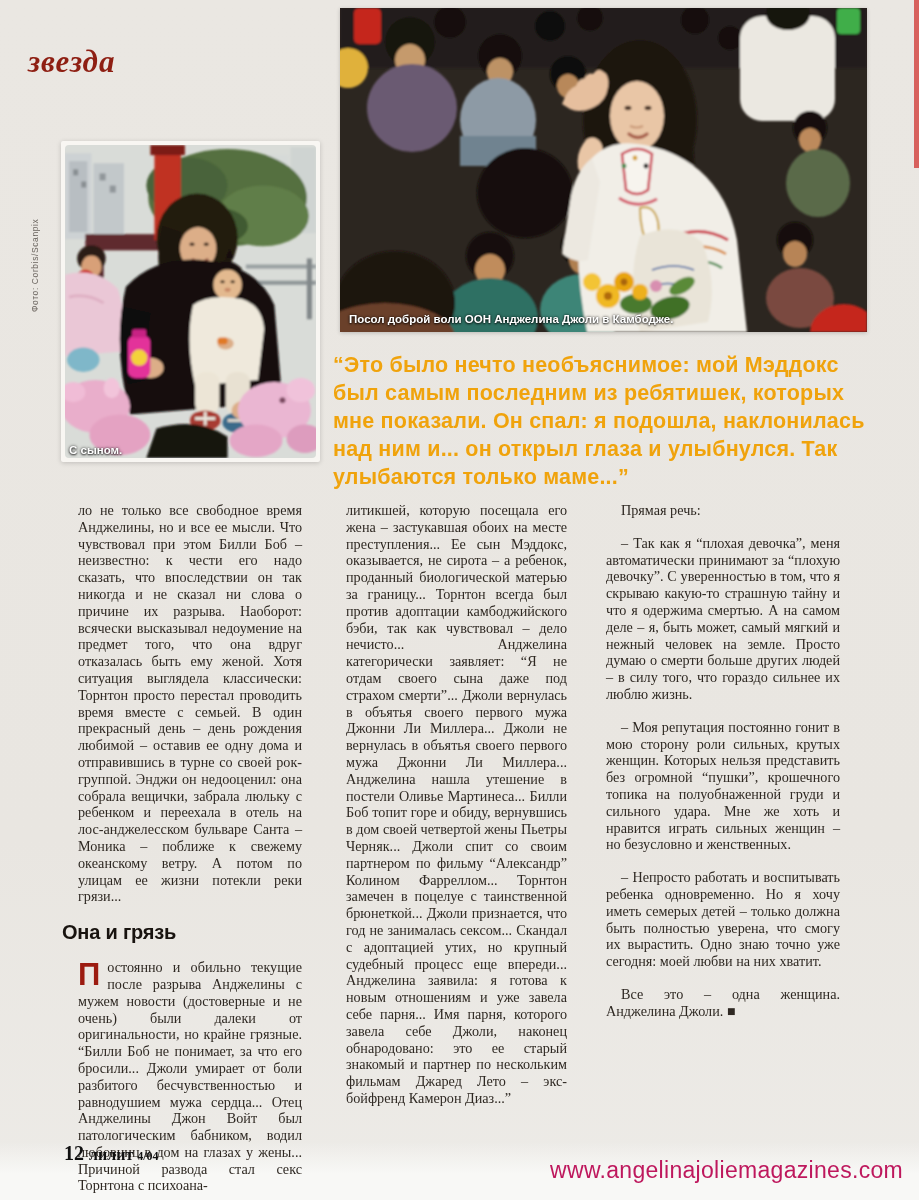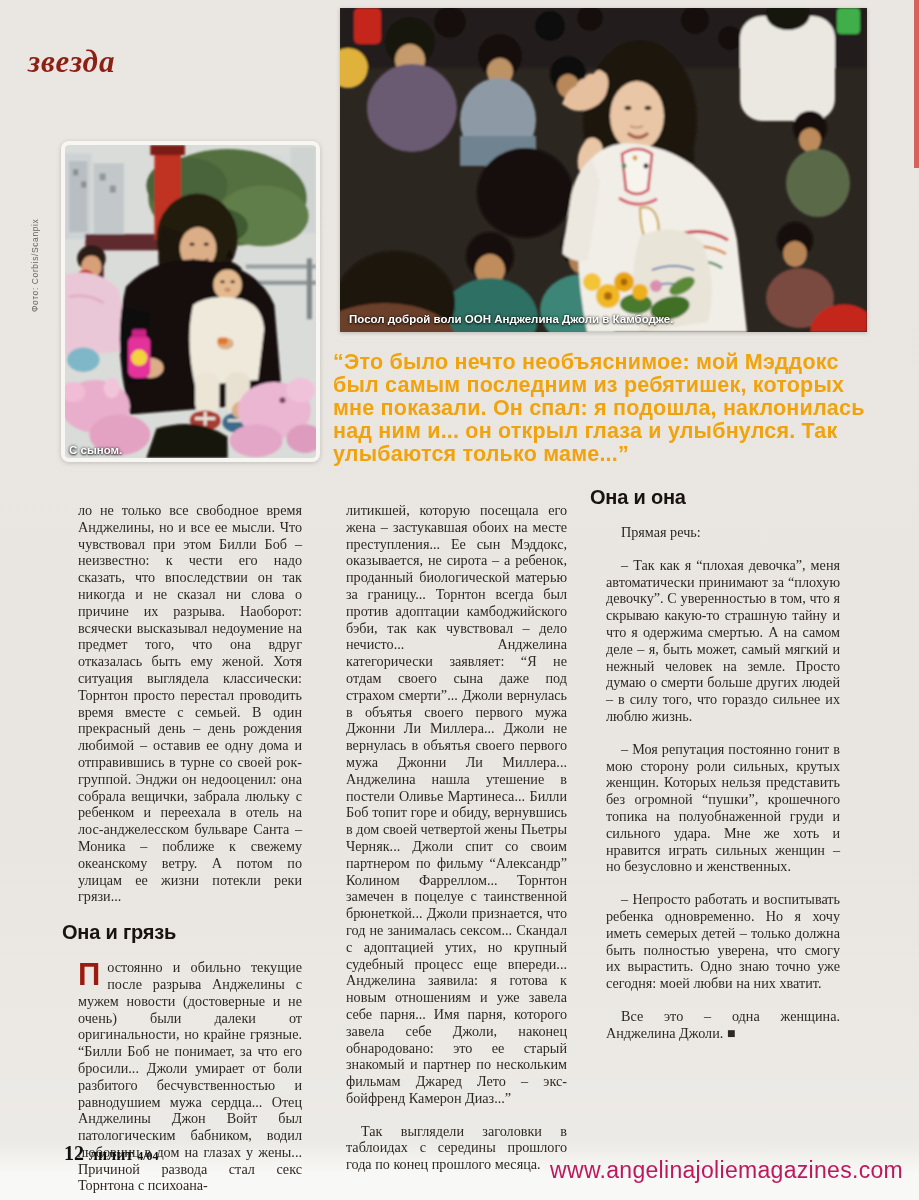--- a/index.html
+++ b/index.html
@@ -13,32 +13,32 @@
     background:linear-gradient(180deg,rgba(250,250,248,0) 0%,#f8f8f6 55%);}
 
   .kicker{position:absolute;left:28px;top:44px;font-family:"Liberation Serif",serif;
     font-style:italic;font-weight:700;font-size:31px;color:#8e1f13;letter-spacing:1px;}
 
   .credit-vert{position:absolute;left:30px;top:142px;height:170px;
     writing-mode:vertical-rl;transform:rotate(180deg);
     font-family:"Liberation Sans",sans-serif;font-size:8.5px;color:#6a645e;letter-spacing:.6px;}
 
   .photo-left{position:absolute;left:61px;top:141px;width:259px;height:321px;
-    background:#f8f6f2;border-radius:8px;padding:4px;box-sizing:border-box;
+    background:#f8f6f2;border-radius:2px;padding:4px;box-sizing:border-box;
     box-shadow:0 1px 5px rgba(0,0,0,.18);text-align:center;}
   .photo-left svg{width:100%;height:100%;border-radius:4px;display:block;}
   .photo-right{position:absolute;left:330px;top:8px;width:527px;height:324px;box-shadow:0 1px 4px rgba(0,0,0,.2);margin-left:10px;}
   .photo-right svg{width:100%;height:100%;display:block;}
   .photo-caption{position:absolute;left:9px;bottom:7px;
     font-family:"Liberation Sans",sans-serif;font-weight:700;font-size:11.5px;color:#fff;
     text-shadow:0 0 3px rgba(0,0,0,.8),0 1px 2px rgba(0,0,0,.7);white-space:nowrap;}
 
   .pull-quote{position:absolute;left:333px;top:351px;width:548px;
     font-family:"Liberation Sans",sans-serif;font-weight:700;
-    font-size:21.5px;line-height:23px;color:#f0a30c;letter-spacing:.2px;}
+    font-size:21.5px;line-height:28px;color:#f0a30c;letter-spacing:.2px;}
 
   .col{position:absolute;top:486px;font-size:14.2px;line-height:16.8px;color:#2e2822;
     text-align:justify;}
   .col1{left:62px;width:256px;}
   .col2{left:330px;width:253px;}
   .col3{left:590px;width:266px;}
   .col p{margin:16px;}
   .col p.indent{text-indent:15px;}
   .section-header{font-family:"Liberation Sans",sans-serif;font-weight:700;
     font-size:20px;line-height:22px;color:#18130f;letter-spacing:-.2px;margin:11px 0 5px 0;}
@@ -259,25 +259,23 @@
 <div class="pull-quote">“Это было нечто необъяснимое: мой Мэддокс был самым последним из ребятишек, которых мне показали. Он спал: я подошла, наклонилась над ним и... он открыл глаза и улыбнулся. Так улыбаются только маме...”</div>
 
 <div class="col col1">
   <p>ло не только все свободное время Анджелины, но и все ее мысли. Что чувствовал при этом Билли Боб – неизвестно: к чести его надо сказать, что впоследствии он так никогда и не сказал ни слова о причине их разрыва. Наоборот: всячески высказывал недоумение на предмет того, что она вдруг отказалась быть ему женой. Хотя ситуация выглядела классически: Торнтон просто перестал проводить время вместе с семьей. В один прекрасный день – день рождения любимой – оставив ее одну дома и отправившись в турне со своей рок-группой. Энджи он недооценил: она собрала вещички, забрала люльку с ребенком и переехала в отель на лос-анджелесском бульваре Санта – Моника – поближе к свежему океанскому ветру. А потом по улицам ее жизни потекли реки грязи...</p>
   <div class="section-header">Она и грязь</div>
   <p><span class="dropcap">П</span><span>остоянно и обильно текущие после разрыва Анджелины с мужем новости (достоверные и не очень) были далеки от оригинальности, но крайне грязные. “Билли Боб не понимает, за что его бросили... Джоли умирает от боли разбитого бесчувственностью и равнодушием мужа сердца... Отец Анджелины Джон Войт был патологическим бабником, водил любовниц в дом на глазах у жены... Причиной развода стал секс Торнтона с психоана-</span></p>
 </div>
 
 <div class="col col2">
   <p>литикшей, которую посещала его жена – застукавшая обоих на месте преступления... Ее сын Мэддокс, оказывается, не сирота – а ребенок, проданный биологической матерью за границу... Торнтон всегда был против адоптации камбоджийского бэби, так как чувствовал – дело нечисто... Анджелина категорически заявляет: “Я не отдам своего сына даже под страхом смерти”... Джоли вернулась в объятья своего первого мужа Джонни Ли Миллера... Джоли не вернулась в объятья своего первого мужа Джонни Ли Миллера... Анджелина нашла утешение в постели Оливье Мартинеса... Билли Боб топит горе и обиду, вернувшись в дом своей четвертой жены Пьетры Черняк... Джоли спит со своим партнером по фильму “Александр” Колином Фарреллом... Торнтон замечен в поцелуе с таинственной брюнеткой... Джоли признается, что год не занималась сексом... Скандал с адоптацией утих, но крупный судебный процесс еще впереди... Анджелина заявила: я готова к новым отношениям и уже завела себе парня... Имя парня, которого завела себе Джоли, наконец обнародовано: это ее старый знакомый и партнер по нескольким фильмам Джаред Лето – экс-бойфренд Камерон Диаз...”</p>
-  <p class="indent">Так выглядели заголовки в таблоидах с середины прошлого года по конец прошлого месяца.</p>
 </div>
 
 <div class="col col3">
-  <div class="section-header">Она и она</div>
   <p class="indent">Прямая речь:</p>
   <p class="indent">– Так как я “плохая девочка”, меня автоматически принимают за “плохую девочку”. С уверенностью в том, что я скрываю какую-то страшную тайну и что я одержима смертью. А на самом деле – я, быть может, самый мягкий и нежный человек на земле. Просто думаю о смерти больше других людей – в силу того, что гораздо сильнее их люблю жизнь.</p>
   <p class="indent">– Моя репутация постоянно гонит в мою сторону роли сильных, крутых женщин. Которых нельзя представить без огромной “пушки”, крошечного топика на полуобнаженной груди и сильного удара. Мне же хоть и нравится играть сильных женщин – но безусловно и женственных.</p>
   <p class="indent">– Непросто работать и воспитывать ребенка одновременно. Но я хочу иметь семерых детей – только должна быть полностью уверена, что смогу их вырастить. Одно знаю точно уже сегодня: моей любви на них хватит.</p>
   <p class="indent">Все это – одна женщина. Анджелина Джоли. ■</p>
 </div>
 
 <div class="footer-left">
   <span class="pn">12</span><span class="mag">лилит</span><span class="iss">4/04</span>
 </div>

